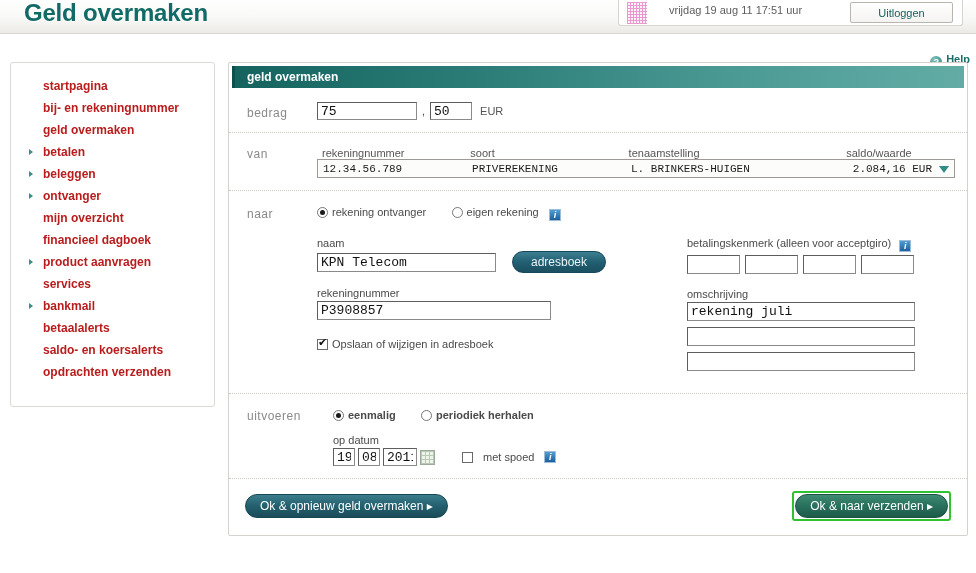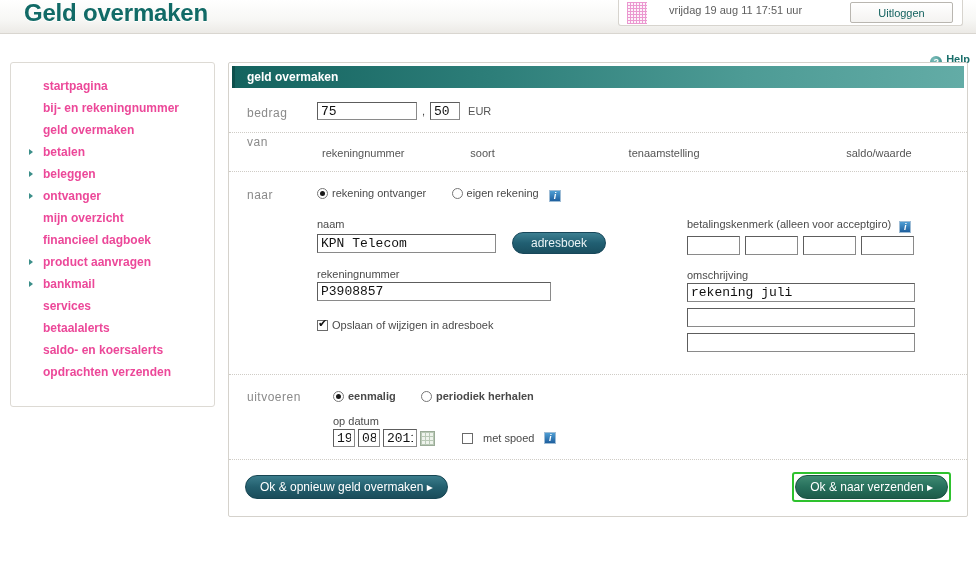--- a/index.html
+++ b/index.html
@@ -132,21 +132,21 @@
     box-sizing: border-box;
     padding: 12px 0 14px 0;
   }
   .nav-item {
     position: relative;
     height: 22px;
     line-height: 22px;
     padding-left: 32px;
     font-size: 12px;
     font-weight: bold;
-    color: #ec4899;
+    color: #b91c1c;
     white-space: nowrap;
     cursor: pointer;
   }
   .nav-item .caret {
     position: absolute;
     left: 18px;
     top: 8px;
     width: 0;
     height: 0;
     border-left: 4px solid #3b8e89;
@@ -406,25 +406,25 @@
       <span>mijn overzicht</span>
     </div>
     <div class="nav-item">
       <span>financieel dagboek</span>
     </div>
     <div class="nav-item">
       <span class="caret"></span>
       <span>product aanvragen</span>
     </div>
     <div class="nav-item">
+      <span>services</span>
+    </div>
+    <div class="nav-item">
       <span class="caret"></span>
       <span>bankmail</span>
-    </div>
-    <div class="nav-item">
-      <span>services</span>
     </div>
     <div class="nav-item">
       <span>betaalalerts</span>
     </div>
     <div class="nav-item">
       <span>saldo- en koersalerts</span>
     </div>
     <div class="nav-item">
       <span>opdrachten verzenden</span>
     </div>
@@ -432,33 +432,40 @@
 
   <div class="panel">
 
     <div class="panel-header">geld overmaken</div>
 
     <div class="section">
       <div class="row-label" style="top:18px;">bedrag</div>
       <div class="bedrag-wrap">
         <input class="txt" style="width: 100px;" value="75">
         <span class="lbl-sm">,</span>
-        <input class="txt" style="width: 30px;" value="50">
+        <input class="txt" style="width: 42px;" value="50">
         <span class="eur">EUR</span>
       </div>
     </div>
 
     <div class="section">
-      <div class="row-label" style="top:2px;">van</div>
+      <div class="row-label" style="top:14px;">van</div>
       <div class="van-table">
         <div style="display:flex;">
           <div class="lbl-head" style="width:150px;padding-left:5px;">rekeningnummer</div>
           <div class="lbl-head" style="width:160px;">soort</div>
           <div class="lbl-head" style="width:220px;">tenaamstelling</div>
           <div class="lbl-head" style="width:110px;">saldo/waarde</div>
+        </div>
+        <div class="van-row-box">
+          <div class="van-cell" style="width:150px;">12.34.56.789</div>
+          <div class="van-cell" style="width:160px;">PRIVEREKENING</div>
+          <div class="van-cell" style="width:220px;">L. BRINKERS-HUIGEN</div>
+          <div class="van-cell" style="width:110px;text-align:right;padding-right:22px;">2.084,16 EUR</div>
+          <div class="van-dd"></div>
         </div>
       </div>
     </div>
 
     <div class="section" style="padding-bottom:22px;">
       <div class="row-label" style="top:16px;">naar</div>
 
       <div style="margin-left:72px;">
         <span>
           <span class="radio on"></span><span class="lbl-sm">rekening ontvanger</span>

